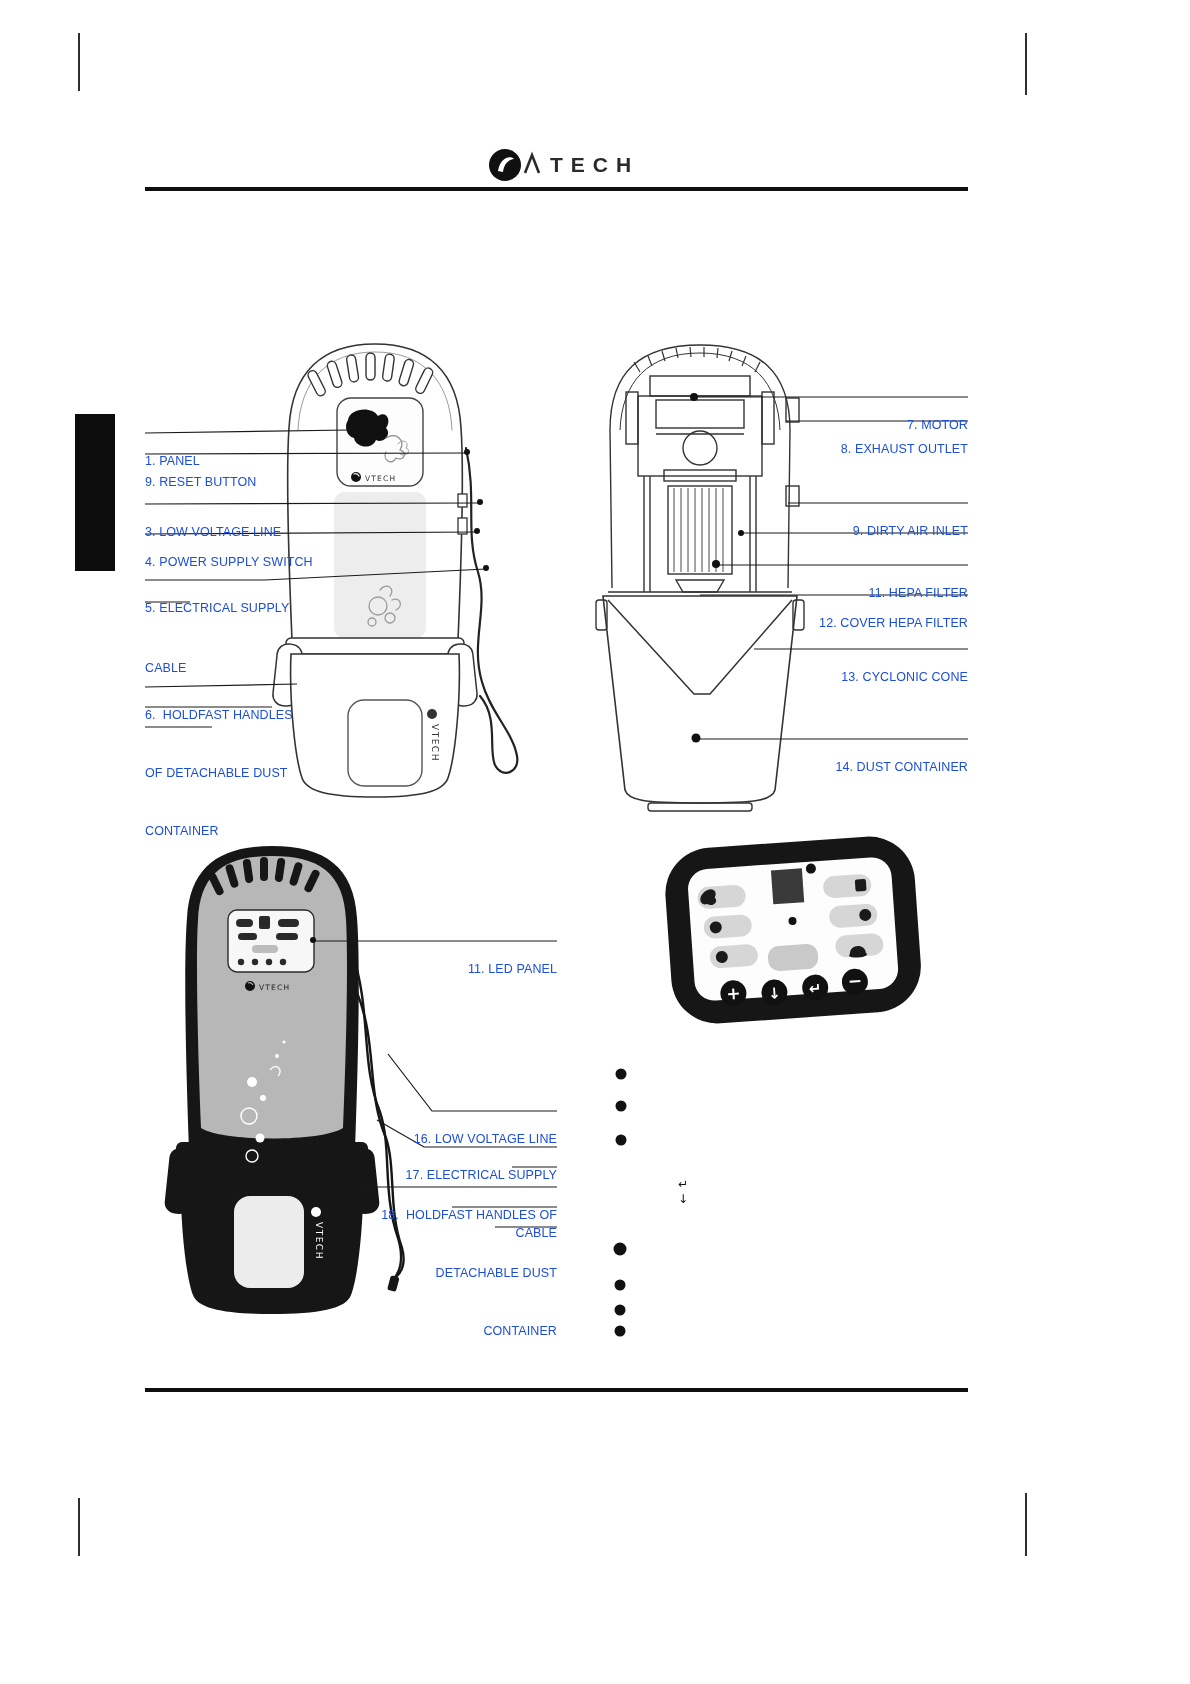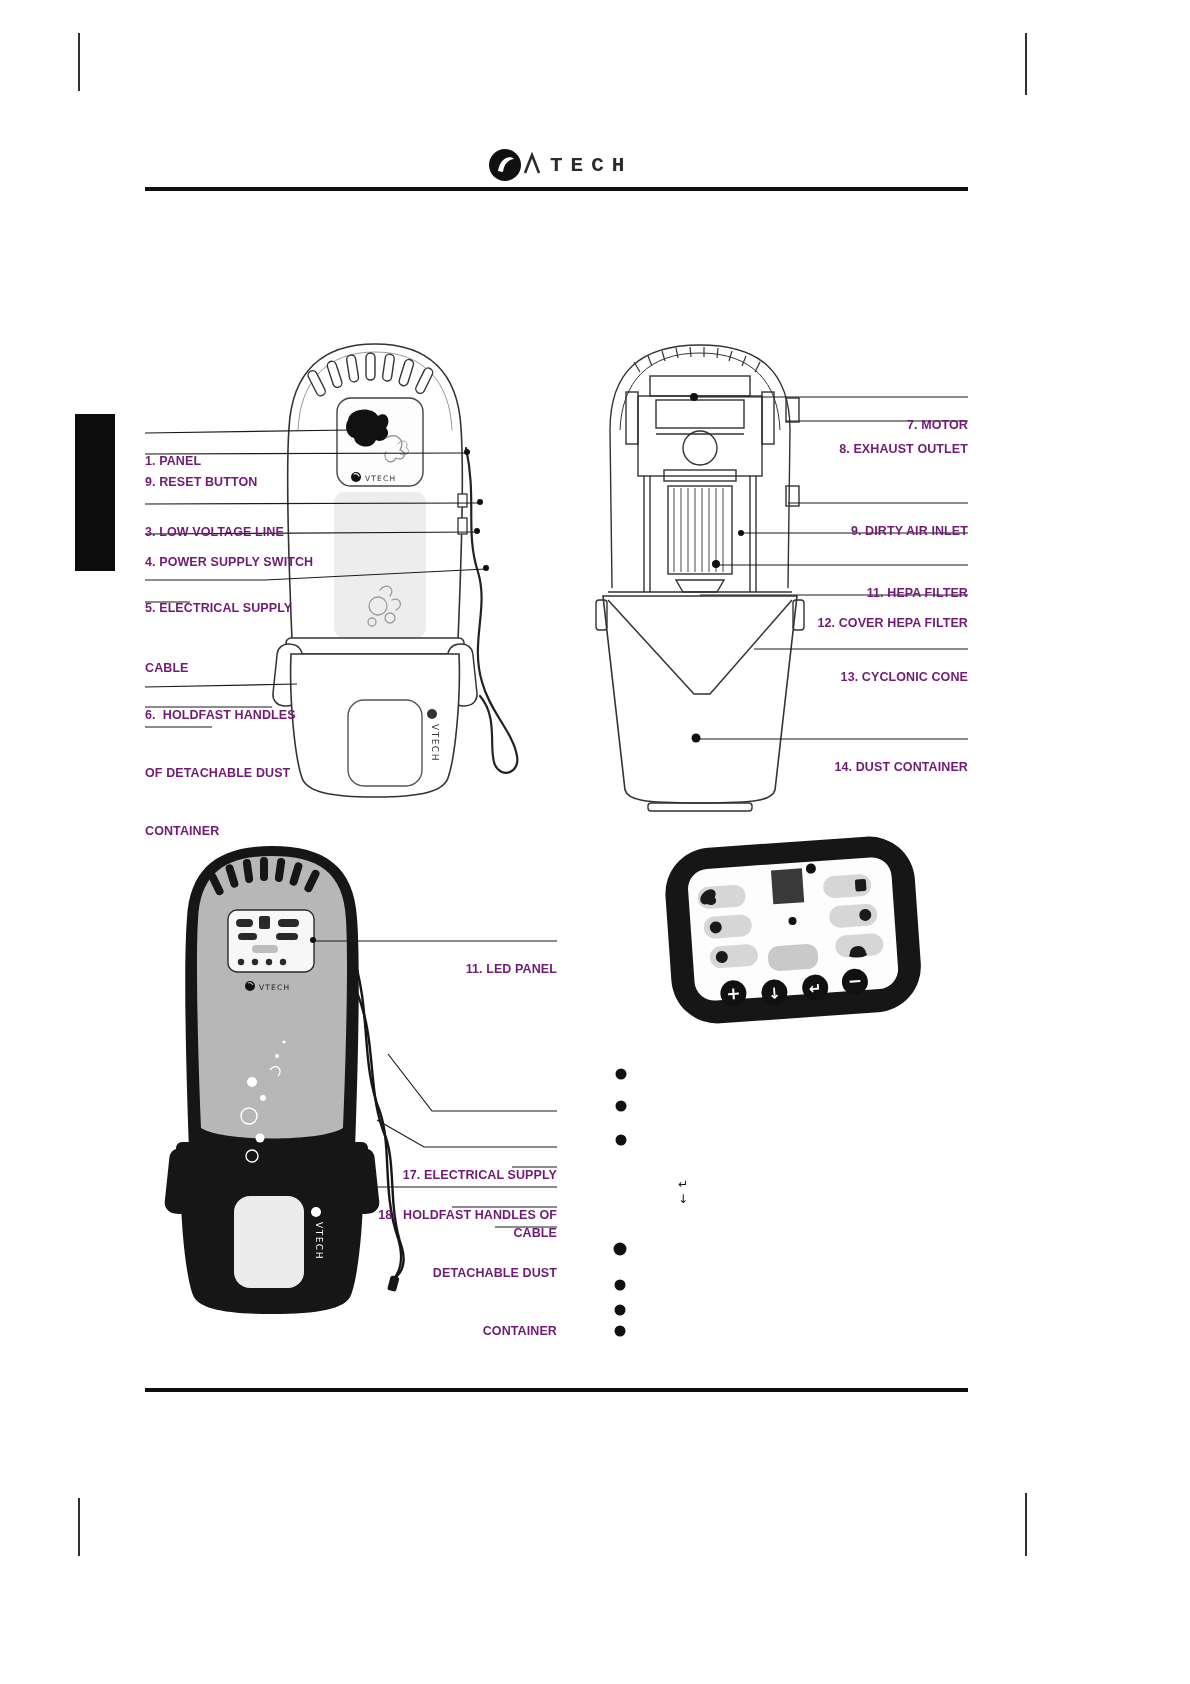--- a/index.html
+++ b/index.html
@@ -5,23 +5,23 @@
   * { margin:0; padding:0; box-sizing:border-box; }
   html,body { background:#ffffff; }
   .page {
     position:relative; width:1190px; height:1684px; background:#fff;
     overflow:hidden; font-family:"Liberation Sans", sans-serif;
   }
   .crop { position:absolute; background:#2f2f2f; }
   .rule { position:absolute; left:145px; width:823px; height:4px; background:#0f0f0f; }
   .tab  { position:absolute; left:75px; top:414px; width:40px; height:157px; background:#0c0c0c; }
   .logo { position:absolute; left:487px; top:147px; display:flex; align-items:center; }
-  .brand{ font-size:21px; letter-spacing:8px; font-weight:600; color:#2b2b2b; margin-left:5px;font-family:Liberation Mono, monospace; }
-  .lbl  { position:absolute; font-size:12.5px; line-height:19px; font-weight:700;
-          color:#701a75; white-space:pre; letter-spacing:0.1px; }
+  .brand{ font-size:21px; letter-spacing:8px; font-weight:600; color:#2b2b2b; margin-left:5px; }
+  .lbl  { position:absolute; font-size:12.5px; line-height:19px; font-weight:400;
+          color:#1d4ed8; white-space:pre; letter-spacing:0.1px; }
   .lbl.right { text-align:right; }
   .lbl div + div { margin-top:1px; }
   svg text { font-family:"DejaVu Sans","Liberation Sans",sans-serif; }
   .diagrams { position:absolute; left:0; top:0; }
 </style>
 </head>
 <body>
 
 <div class="page">
 
@@ -302,20 +302,23 @@
   <div class="lbl right" style="right:222px; top:630px;">
     <div>13. CYCLONIC CONE</div>
   </div>
   <div class="lbl right" style="right:222px; top:720px;text-align:center;">
     <div>14. DUST CONTAINER</div>
   </div>
 
   <div class="lbl right" style="right:633px; top:922px;">
     <div>11. LED PANEL</div>
   </div>
+  <div class="lbl right" style="right:633px; top:1092px;">
+    <div>16. LOW VOLTAGE LINE</div>
+  </div>
   <div class="lbl right" style="right:633px; top:1128px;">
     <div>17. ELECTRICAL SUPPLY</div>
     <div>CABLE</div>
   </div>
   <div class="lbl right" style="right:633px; top:1168px;">
     <div>18.  HOLDFAST HANDLES OF</div>
     <div>DETACHABLE DUST</div>
     <div>CONTAINER</div>
   </div>
 

